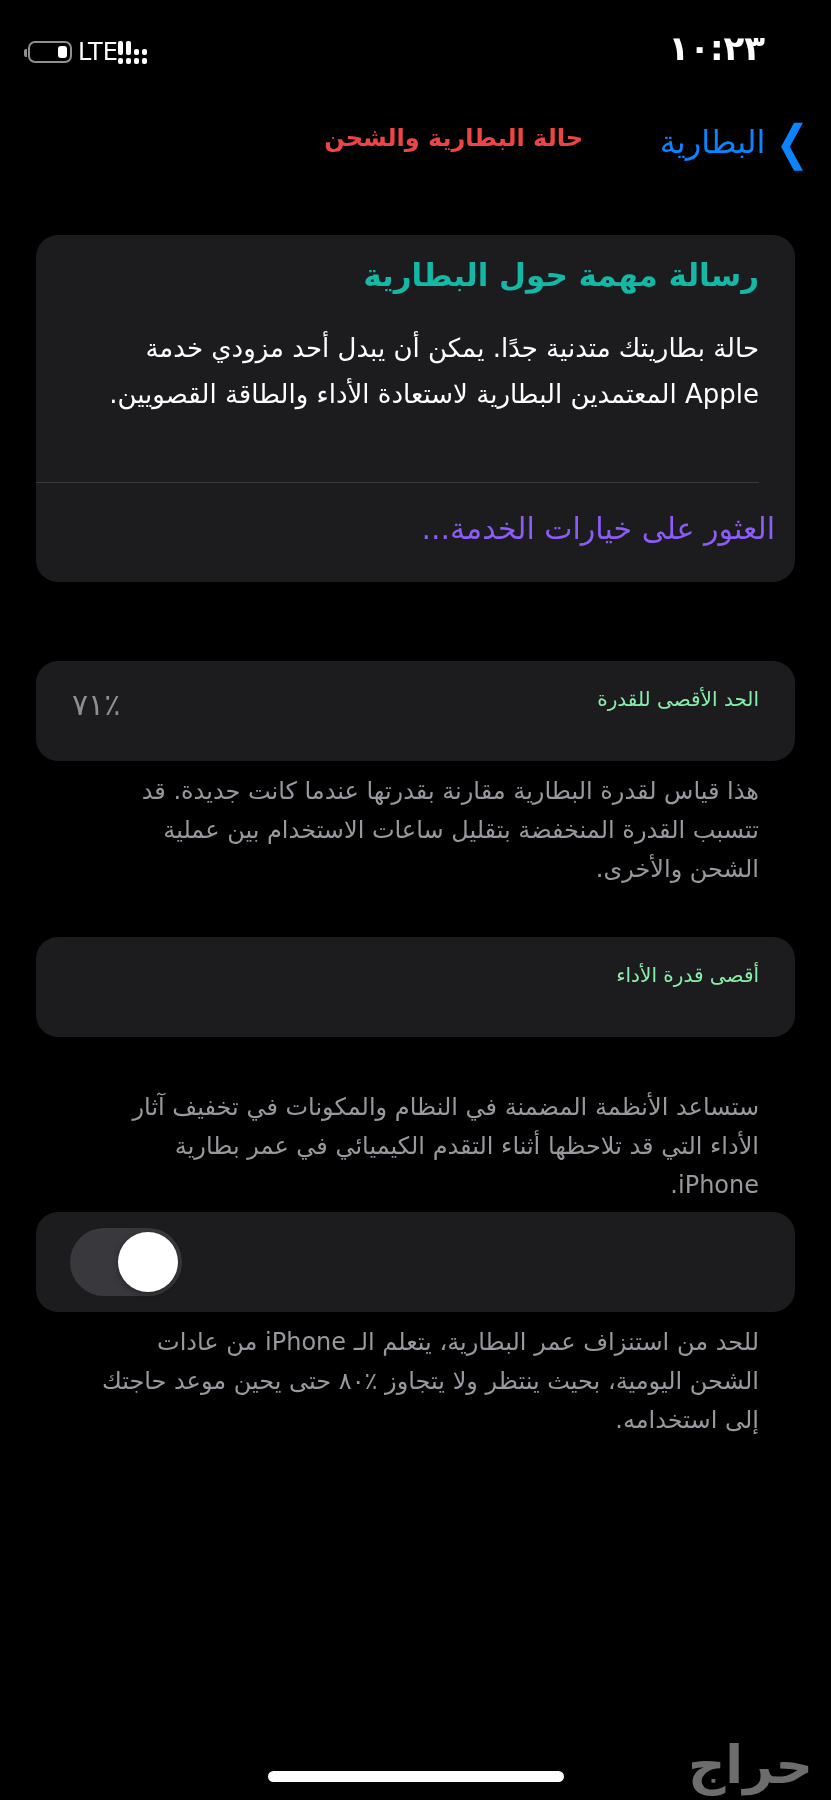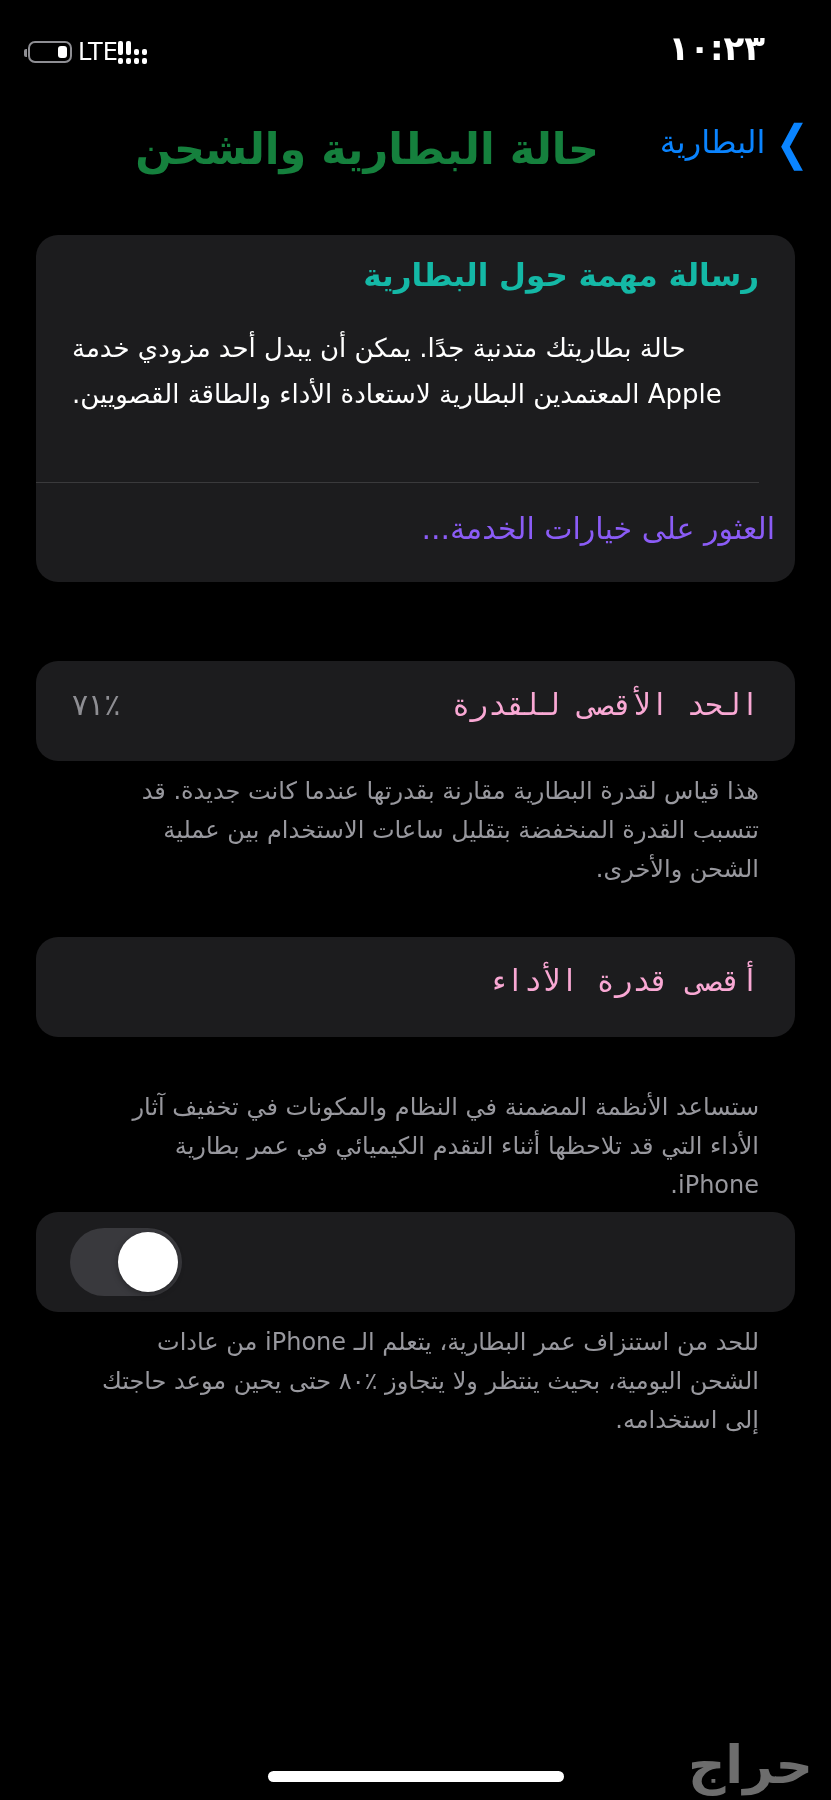--- a/index.html
+++ b/index.html
@@ -15,31 +15,31 @@
   .lte { font-size:24px; font-weight:normal; letter-spacing:0; color:#fff; margin-left:6px; }
   .signal { display:flex; gap:3px; align-items:flex-end; height:24px; }
   .signal .bar { width:5px; display:flex; flex-direction:column; gap:3px; }
   .signal .bar span { display:block; width:5px; background:#fff; border-radius:2px; }
   .status-time { position:absolute; right:66px; top:28px; font-size:34px; font-weight:bold; color:#fff; direction:rtl; }
 
   .nav { position:absolute; top:118px; left:0; width:831px; height:60px; direction:rtl; }
   .back { position:absolute; right:22px; top:4px; display:flex; align-items:center; gap:10px; color:#0a84ff; cursor:pointer; }
   .back-chev { font-size:40px; font-weight:normal; line-height:1; transform:scaleY(1.2); }
   .back-label { font-size:32px; }
-  .nav-title { position:absolute; right:232px; top:6px; font-size:43px; font-weight:bold; color:#15803d; }
+  .nav-title { position:absolute; right:248px; top:6px; font-size:24px; font-weight:bold; color:#ef4444; }
 
   .card { position:absolute; left:36px; width:759px; background:#1c1c1e; border-radius:22px; direction:rtl; box-sizing:border-box; }
   .msg-card { top:235px; height:347px; }
   .msg-title { position:absolute; right:36px; top:22px; font-size:31px; font-weight:bold; color:#14b8a6; }
-  .msg-body { position:absolute; right:36px; left:36px; top:90px; font-size:26px; line-height:46px; color:#fff; text-align:left; }
+  .msg-body { position:absolute; right:36px; left:36px; top:90px; font-size:26px; line-height:46px; color:#fff; text-align:right; }
   .divider { position:absolute; left:0; right:36px; top:247px; height:1px; background:#3a3a3c; }
   .msg-link { position:absolute; right:20px; top:276px; font-size:30px; color:#8b5cf6; cursor:pointer; }
 
   .row-card { height:100px; }
-  .row-label { position:absolute; right:36px; top:26px; font-size:30px; color:#f9a8d4;font-family:Liberation Mono, monospace; }
+  .row-label { position:absolute; right:36px; top:26px; font-size:20px; color:#86efac; }
   .row-value { position:absolute; left:36px; top:26px; font-size:30px; color:#8e8e93; }
   .cap-card { top:661px; }
   .perf-card { top:937px; }
   .opt-card { top:1212px; }
 
   .footer { position:absolute; right:72px; left:100px; font-size:24px; line-height:39px; color:#98989e; text-align:right; direction:rtl; }
   .cap-foot { top:772px; }
   .perf-foot { top:1048px;margin-top:40px; }
   .opt-foot { top:1323px; }
 

